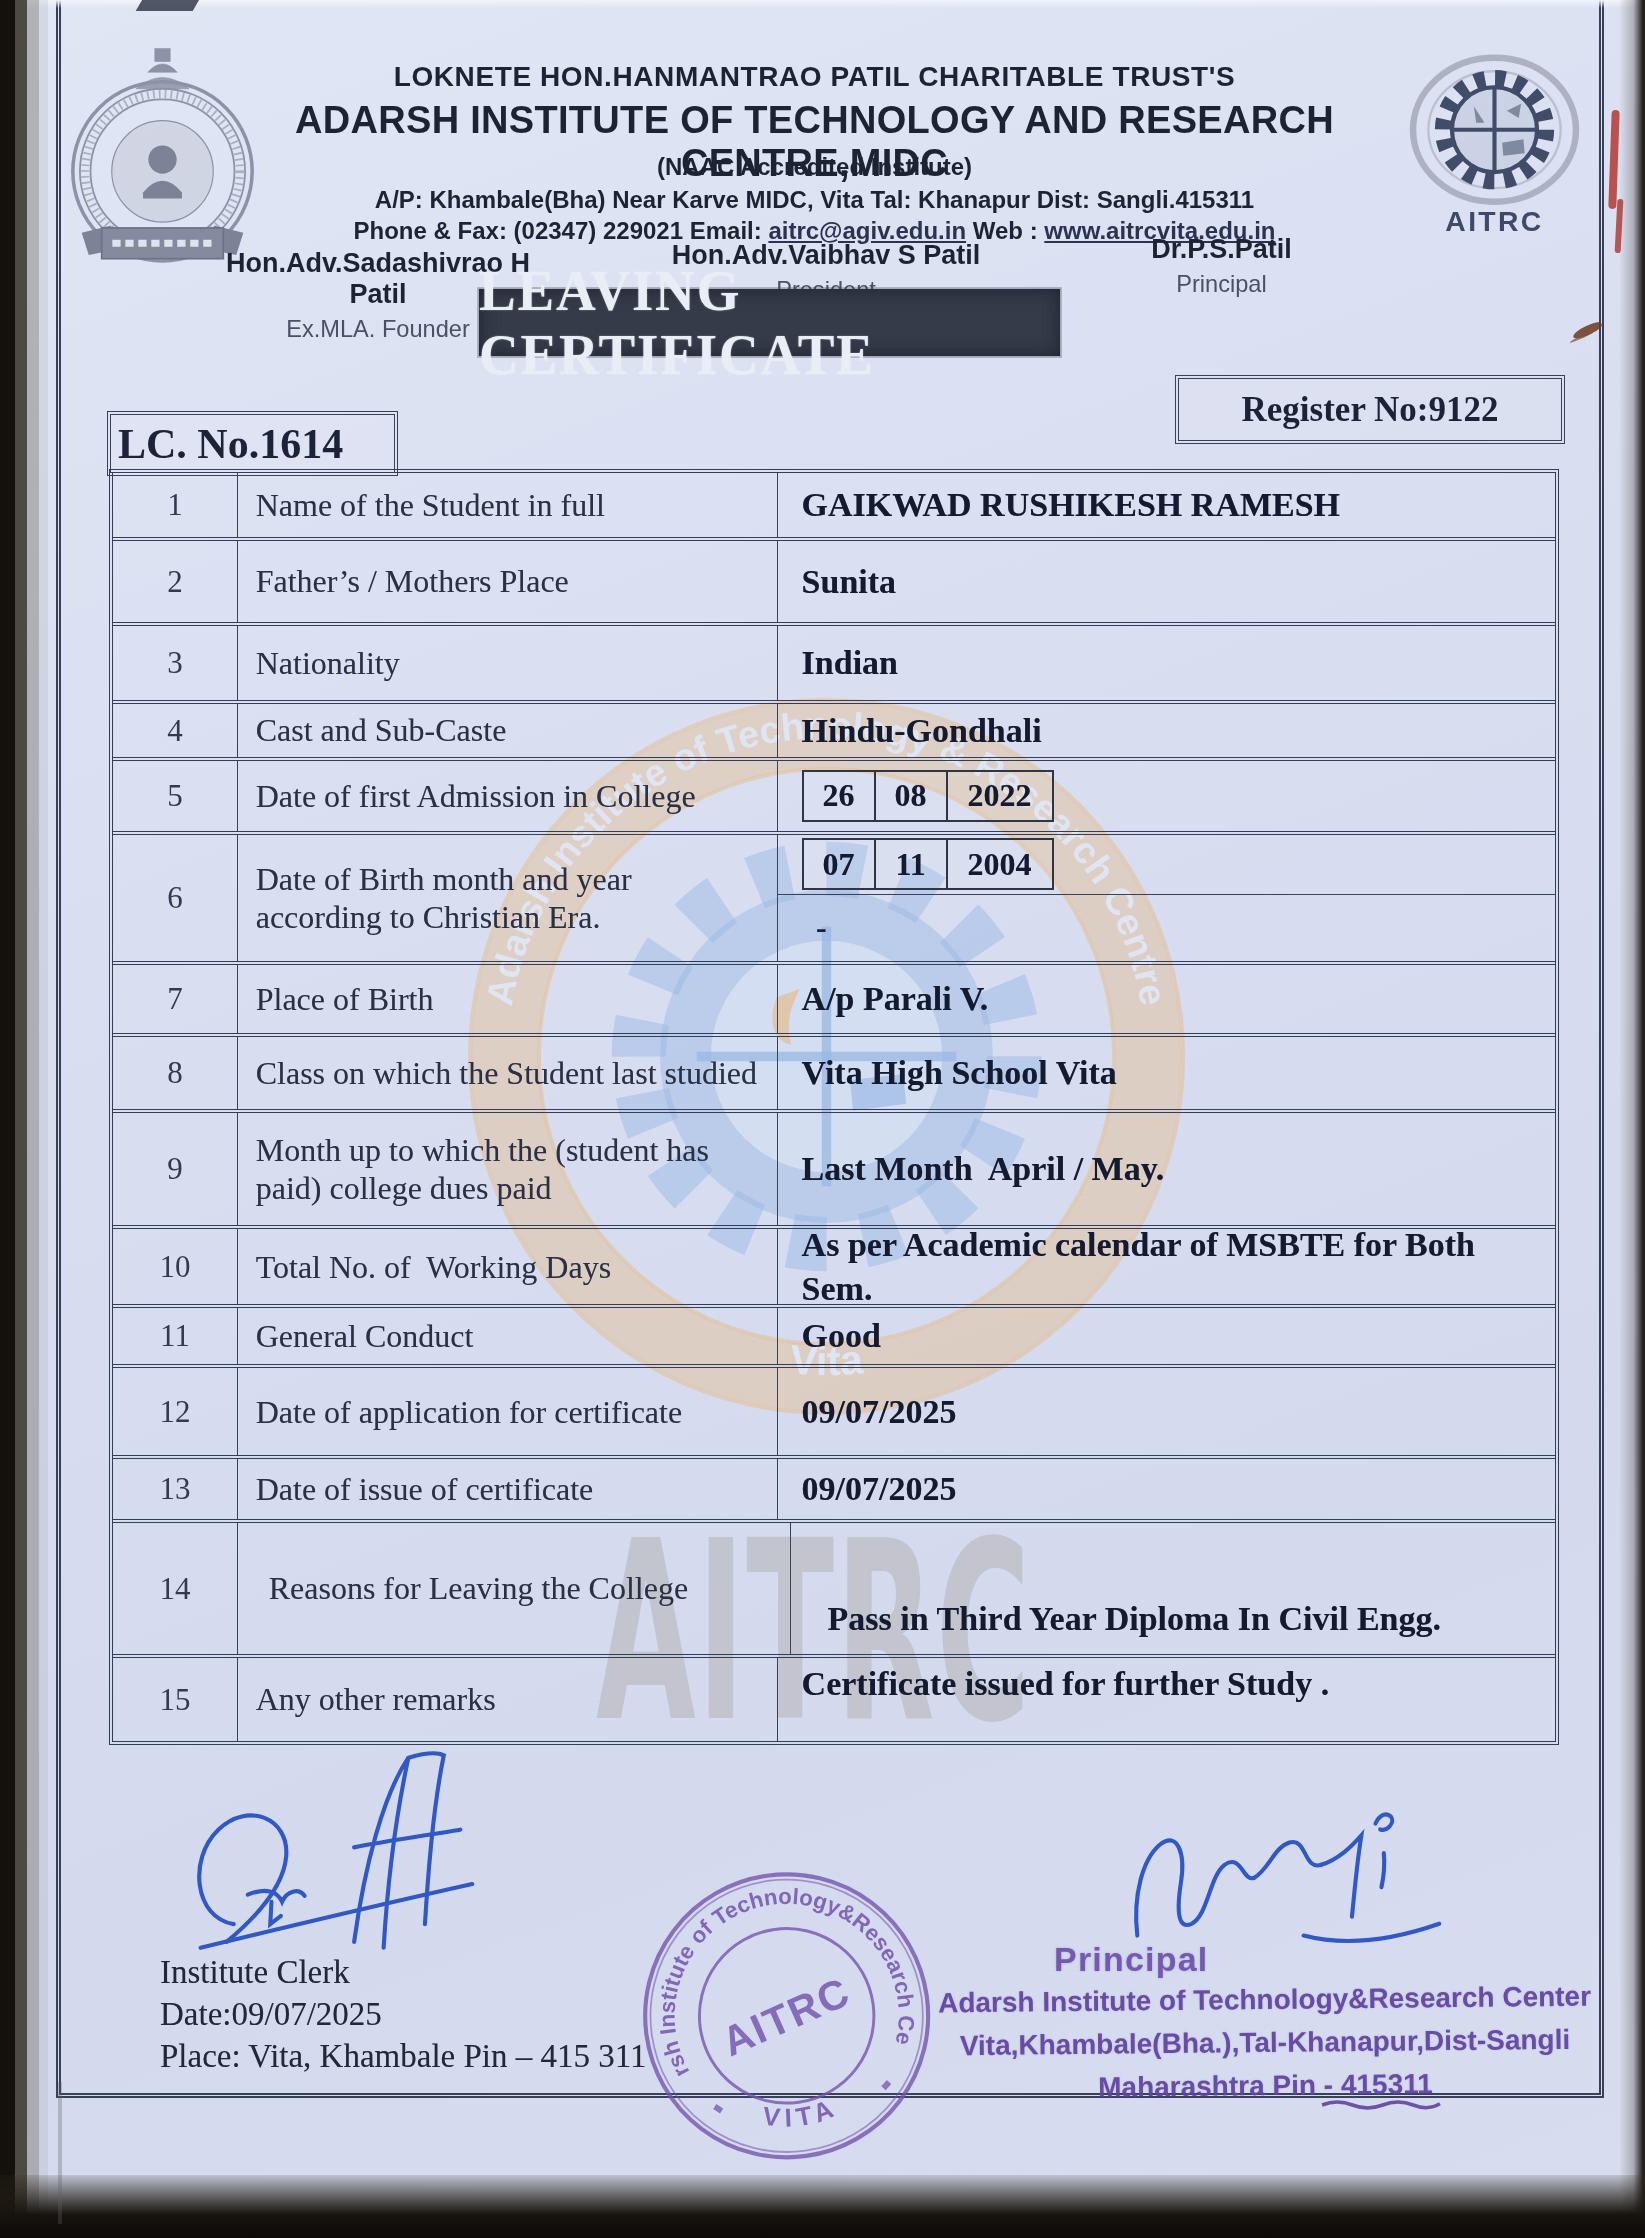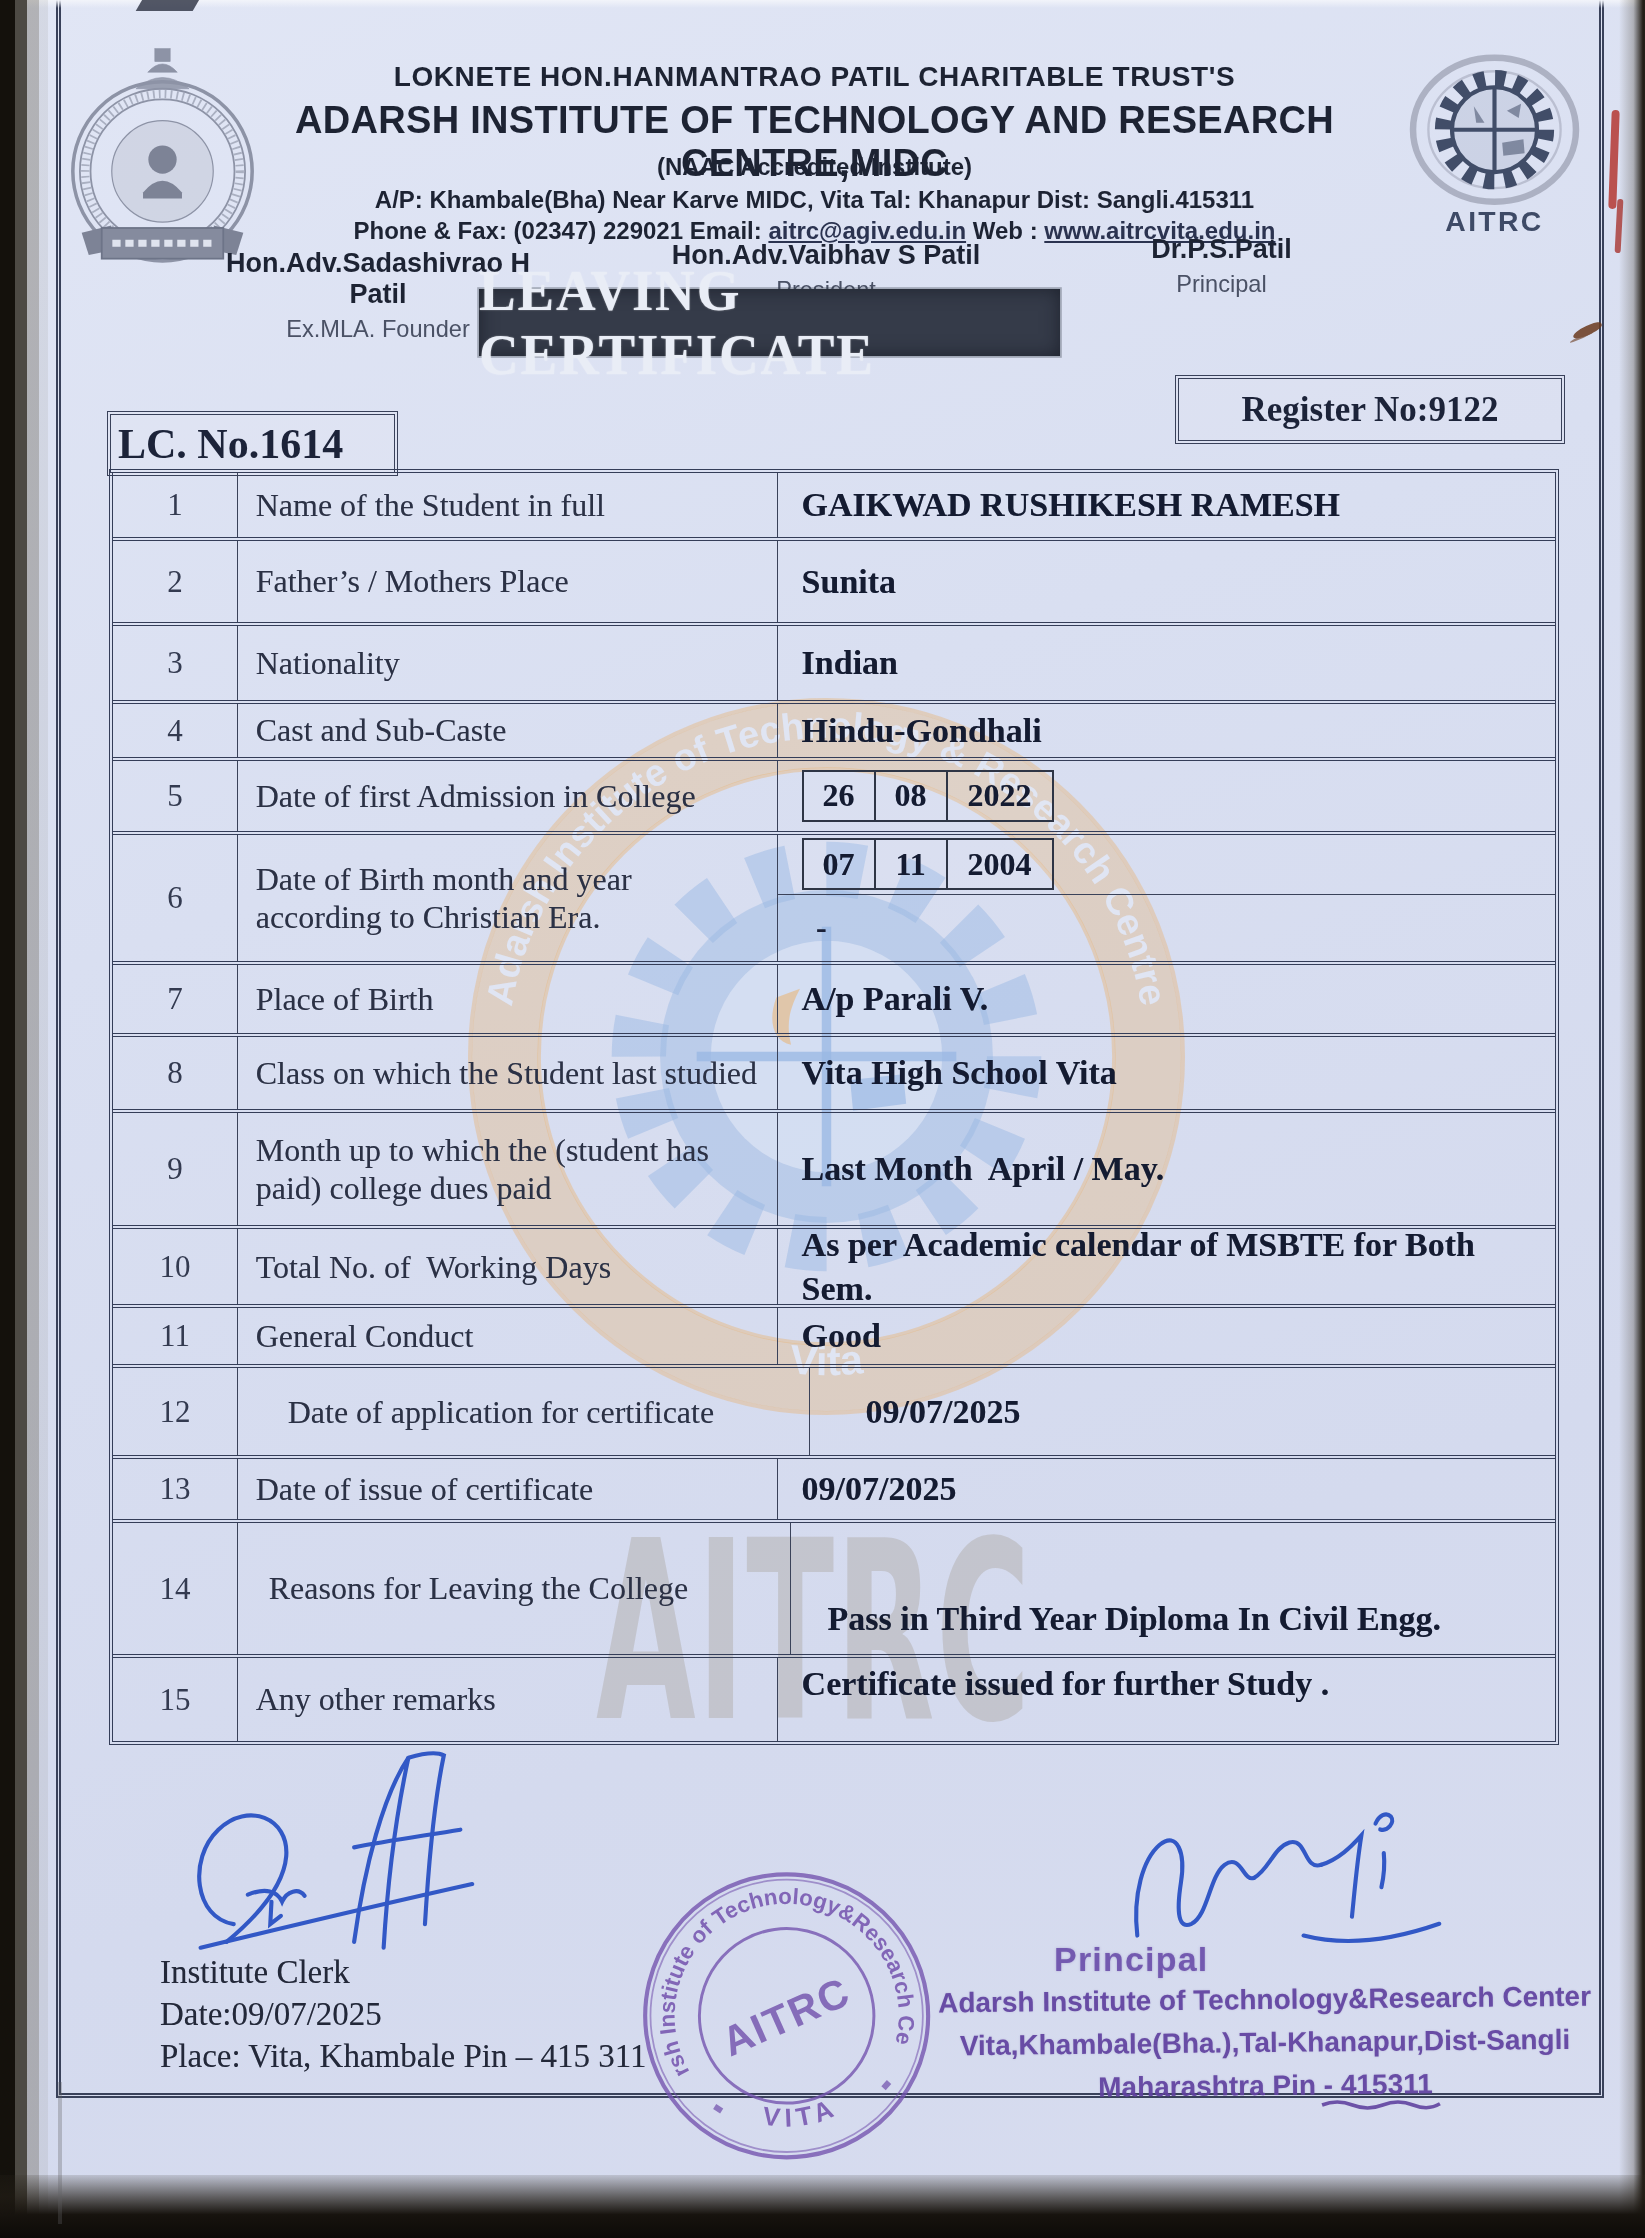--- a/index.html
+++ b/index.html
@@ -53,21 +53,21 @@
   .trow{display:flex;box-sizing:border-box;border-bottom:4.1px double #343d58;}
   .trow:last-child{border-bottom:none;}
   .c-num{width:125px;box-sizing:border-box;border-right:1.8px solid #3a4259;display:flex;align-items:center;justify-content:center;
     font-size:31px;color:#333a50;}
   .c-label{width:540px;box-sizing:border-box;border-right:1.8px solid #3a4259;display:flex;align-items:center;
     padding:5.9px 14px 5.9px 17.7px;font-size:32px;line-height:1.2;color:#2b3145;white-space:pre-wrap;text-shadow:0 0 0.6px rgba(43,49,69,.35);}
   .c-value{flex:1;box-sizing:border-box;display:flex;align-items:center;padding:5.9px 11.8px 5.9px 23.6px;
     font-size:34px;font-weight:bold;color:#141b31;line-height:1.3;white-space:pre-wrap;text-shadow:0 0 0.6px rgba(20,27,49,.4);}
   .r1{height:68px;}.r2{height:86px;}.r3{height:78px;}.r4{height:57px;}.r5{height:74px;}
   .r6{height:131px;}.r7{height:72px;}.r8{height:76px;}.r9{height:117px;}.r10{height:79px;}
-  .r11{height:60px;}.r12{height:91px;gap:32px;}.r13{height:64px;}.r14{height:136px;gap:13px;}.r15{height:83px;}
+  .r11{height:60px;}.r12{height:91px;}.r13{height:64px;}.r14{height:136px;gap:13px;}.r15{height:83px;}
   .r14 .c-value{align-items:flex-end;padding-bottom:13px;}
   .r15 .c-value{align-items:flex-start;padding-top:3.5px;}
   .datebox{display:inline-flex;border:2.4px solid #2e3545;background:rgba(255,255,255,.05);}
   .dc{display:flex;align-items:center;justify-content:center;border-right:2.4px solid #2e3545;
     font-size:32px;font-weight:bold;color:#141b31;height:48px;}
   .dc:last-child{border-right:none;}
   .dc.dd,.dc.mm{width:70px;}
   .dc.yy{width:104px;}
   .r6 .c-value{flex-direction:column;align-items:stretch;padding:0;}
   .r6-top{height:60px;box-sizing:border-box;border-bottom:1.8px solid #3a4259;display:flex;align-items:center;padding-left:23.6px;}

